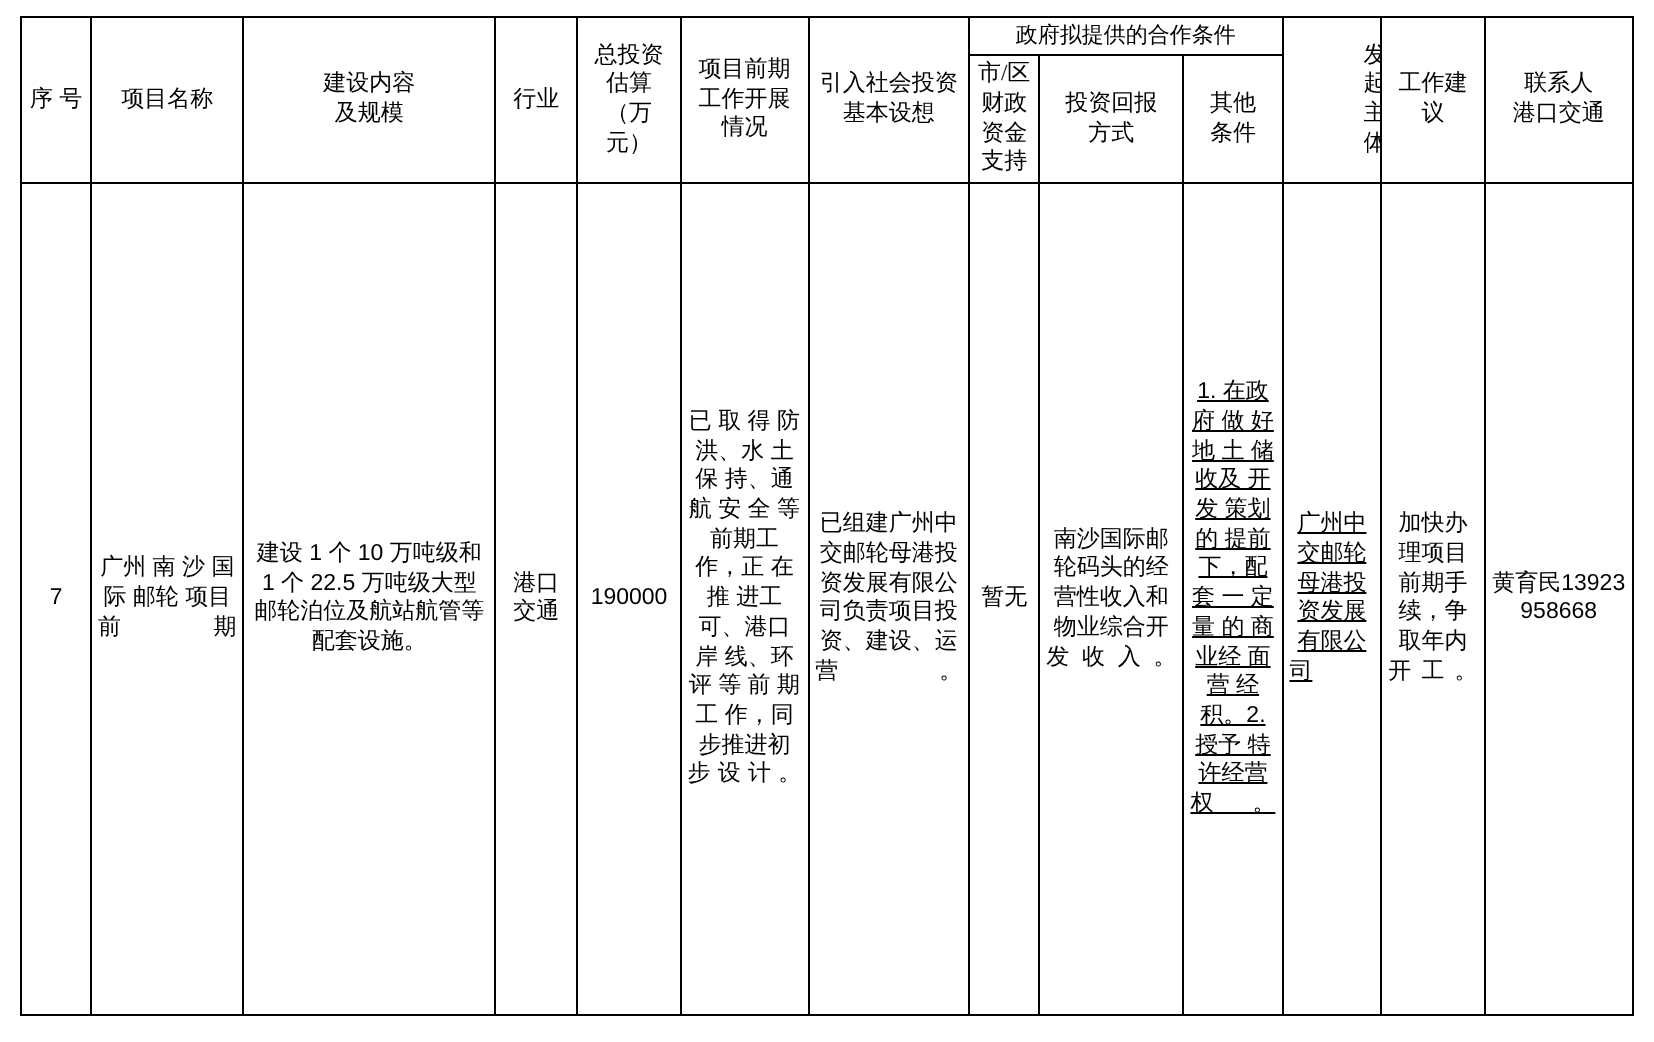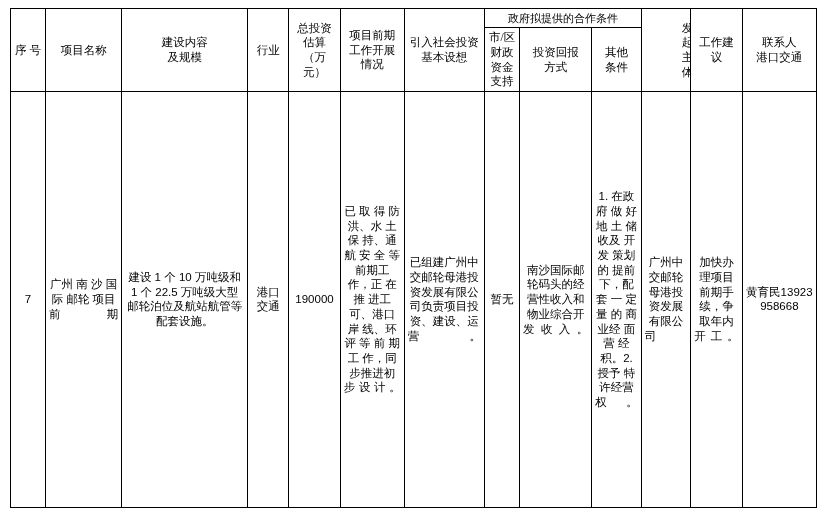--- a/index.html
+++ b/index.html
@@ -74,20 +74,21 @@
     vertical-align: middle;
   }
   td.center-text {
     text-align: center;
   }
   td.narrow-col {
     text-align: justify;
     text-align-last: justify;
     padding-left: 2px;
     padding-right: 2px;
+    text-decoration: underline;
   }
   td.tiny-col {
     text-align: center;
     padding-left: 1px;
     padding-right: 1px;
   }
   .seq-cell { font-size: 11.5px; }
 </style>
 </head>
 <body>

